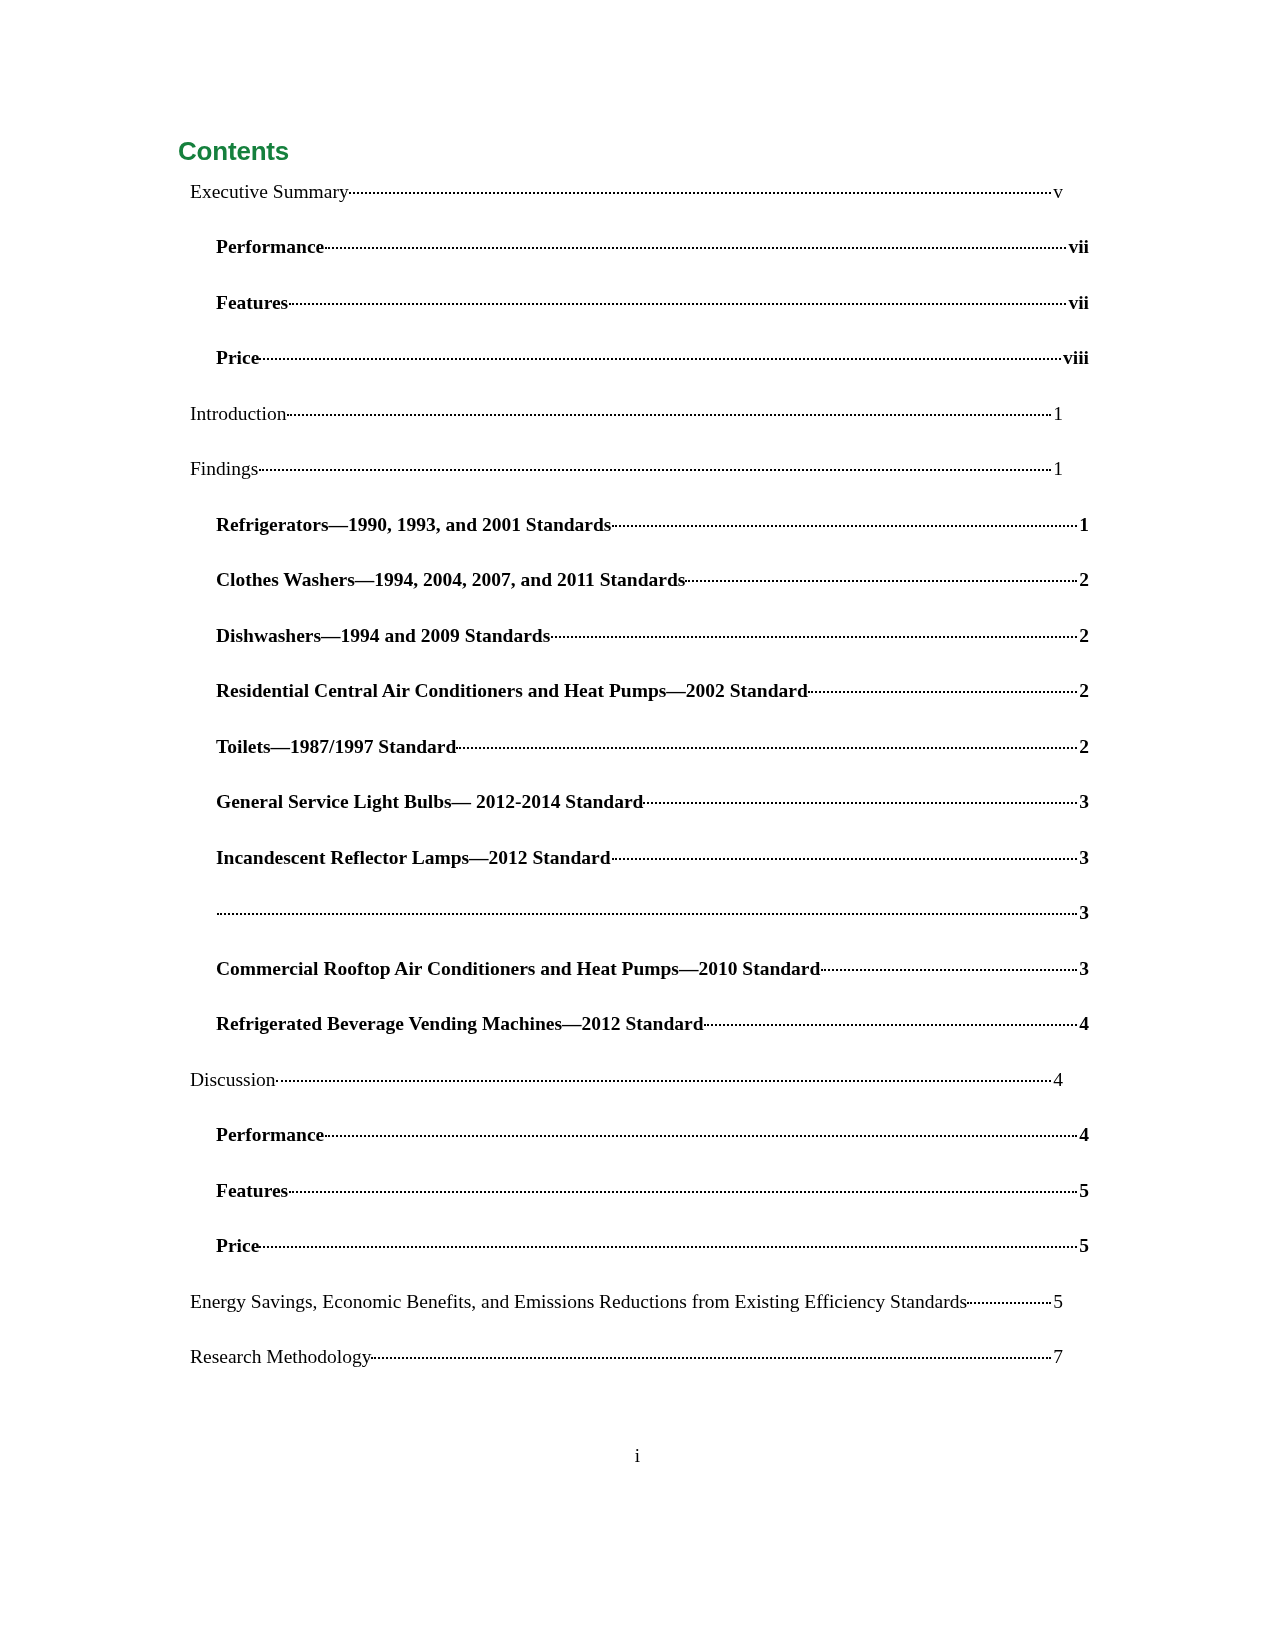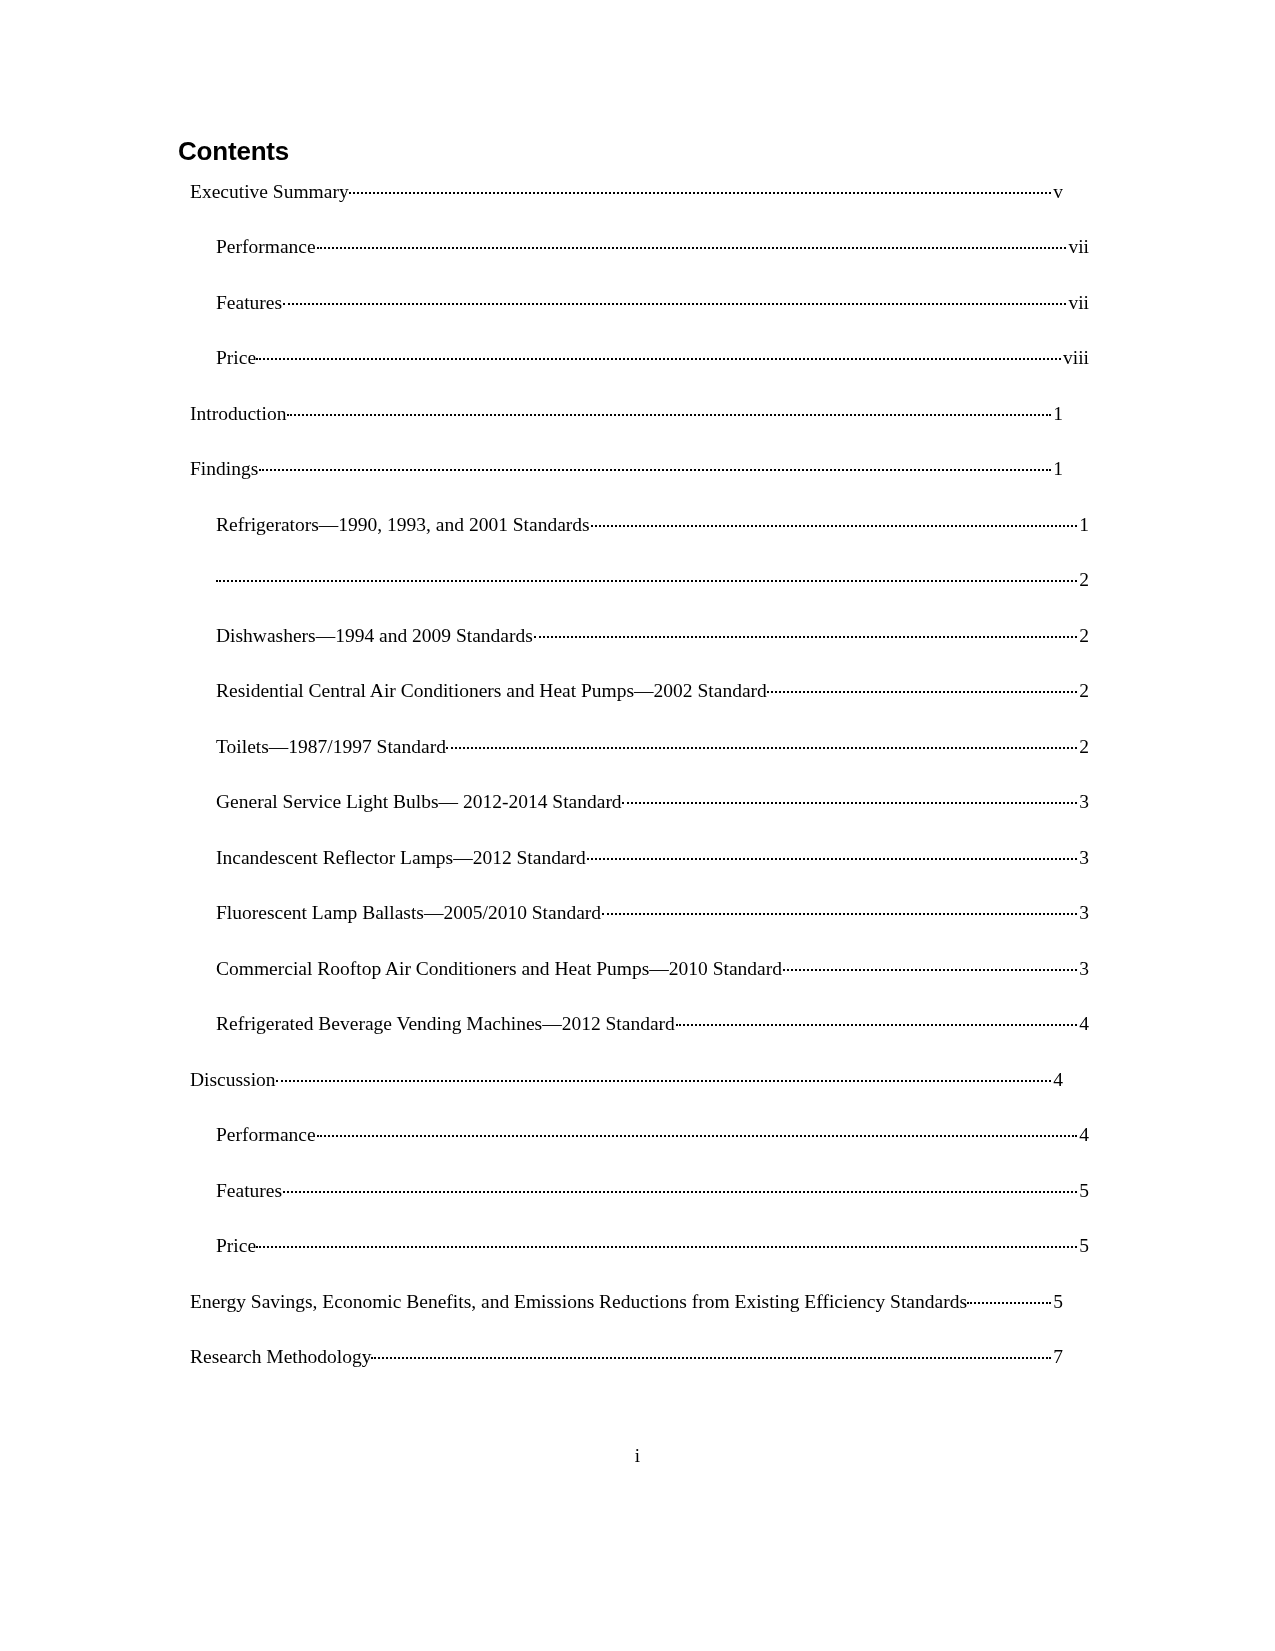--- a/index.html
+++ b/index.html
@@ -31,21 +31,21 @@
     width: 897px;
   }
 
   .toc-heading {
     font-family: "Liberation Sans", "DejaVu Sans", sans-serif;
     font-weight: bold;
     font-size: 26px;
     line-height: 30px;
     letter-spacing: -0.2px;
     margin: 0 0 10px 0;
-    color: #000000;
+    color: #15803d;
   }
 
   .toc-list {
     margin: 12px;
     padding: 0;
     list-style: none;
   }
 
   .toc-entry {
     display: flex;
@@ -53,20 +53,21 @@
     width: 100%;
     font-size: 19.5px;
     line-height: 22px;
     margin: 0 0 31px 0;
     white-space: nowrap;
     overflow: hidden;
   }
 
   .toc-entry.level-2 {
     padding-left: 26px;
+    font-weight: bold;
   }
 
   .toc-title {
     flex: 0 0 auto;
     white-space: nowrap;
   }
 
   .toc-entry.level-1 > .toc-title {
     padding-right: 0px;
   }
@@ -152,20 +153,21 @@
           <span class="toc-title">Findings</span>
           <span class="leader"></span>
           <span class="toc-page">1</span>
         </li>
         <li class="toc-entry level-2">
           <span class="toc-title">Refrigerators—1990, 1993, and 2001 Standards</span>
           <span class="leader"></span>
           <span class="toc-page">1</span>
         </li>
         <li class="toc-entry level-2 tight">
+          <span class="toc-title">Clothes Washers—1994, 2004, 2007, and 2011 Standards</span>
           <span class="leader"></span>
           <span class="toc-page">2</span>
         </li>
         <li class="toc-entry level-2">
           <span class="toc-title">Dishwashers—1994 and 2009 Standards</span>
           <span class="leader"></span>
           <span class="toc-page">2</span>
         </li>
         <li class="toc-entry level-2 tight">
           <span class="toc-title">Residential Central Air Conditioners and Heat Pumps—2002 Standard</span>
@@ -181,21 +183,20 @@
           <span class="toc-title">General Service Light Bulbs— 2012-2014 Standard</span>
           <span class="leader"></span>
           <span class="toc-page">3</span>
         </li>
         <li class="toc-entry level-2">
           <span class="toc-title">Incandescent Reflector Lamps—2012 Standard</span>
           <span class="leader"></span>
           <span class="toc-page">3</span>
         </li>
         <li class="toc-entry level-2">
-          <span class="toc-title">Fluorescent Lamp Ballasts—2005/2010 Standard</span>
           <span class="leader"></span>
           <span class="toc-page">3</span>
         </li>
         <li class="toc-entry level-2">
           <span class="toc-title">Commercial Rooftop Air Conditioners and Heat Pumps—2010 Standard</span>
           <span class="leader"></span>
           <span class="toc-page">3</span>
         </li>
         <li class="toc-entry level-2">
           <span class="toc-title">Refrigerated Beverage Vending Machines—2012 Standard</span>

